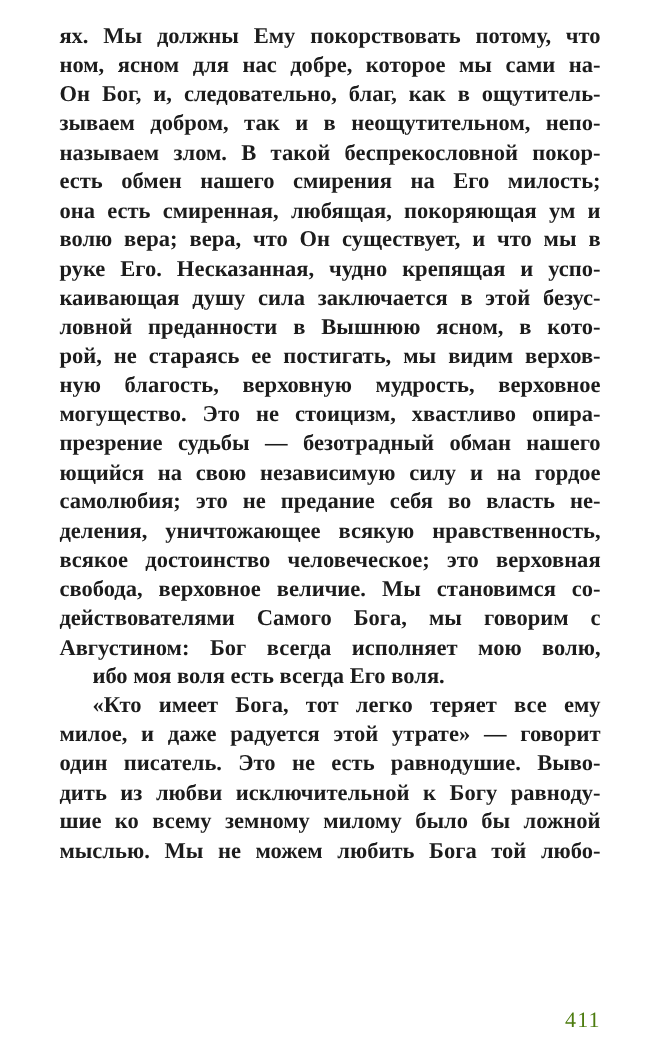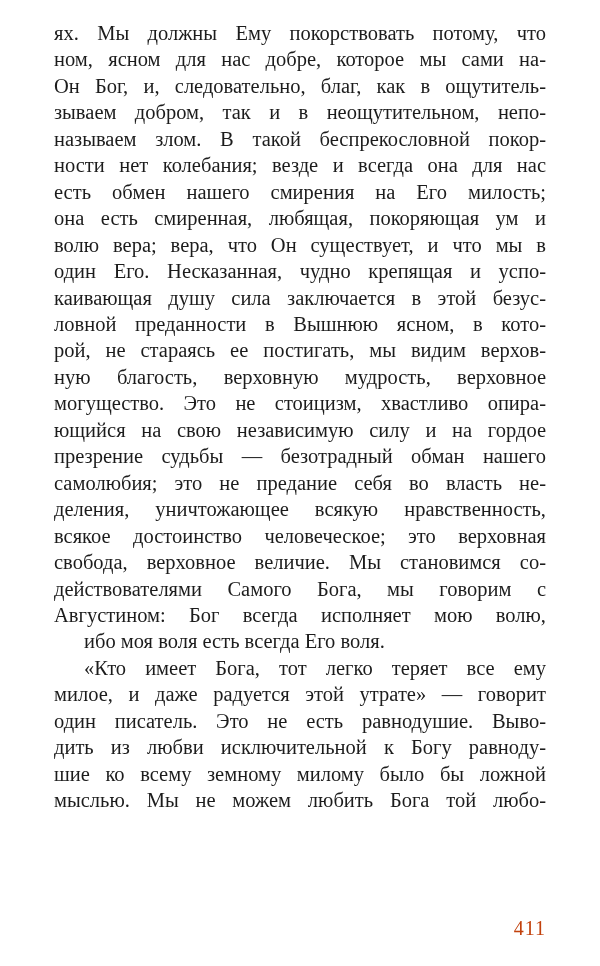--- a/index.html
+++ b/index.html
@@ -17,21 +17,21 @@
       overflow: hidden;
       box-sizing: border-box;
     }
     .text-block {
       position: absolute;
       left: 54px;
       top: 20px;
       width: 492px;
       font-size: 20.5px;
       line-height: 26.45px;
-      font-weight: 400;
+      font-weight: 700;
     }
     .line {
       text-align: justify;
       text-align-last: justify;
       -moz-text-align-last: justify;
       white-space: normal;
     }
     .line.flush-left {
       text-align-last: left;
       margin-left: 30px;
@@ -39,45 +39,44 @@
     }
     .line.indent {
       text-indent: 30px;
     }
     .page-number {
       position: absolute;
       right: 54px;
       bottom: 26px;
       font-size: 20px;
       letter-spacing: 1px;
-      color: #c2410c;
+      color: #4d7c0f;
     }
   </style>
 </head>
 <body>
 
 <div class="book-page">
   <div class="text-block">
       <div class="line">ях. Мы должны Ему покорствовать потому, что</div>
       <div class="line">ном, ясном для нас добре, которое мы сами на-</div>
       <div class="line">Он Бог, и, следовательно, благ, как в ощутитель-</div>
       <div class="line">зываем добром, так и в неощутительном, непо-</div>
       <div class="line">называем злом. В такой беспрекословной покор-</div>
-      <div class="line">ности нет колебания; везде и всегда она для нас</div>
       <div class="line">есть обмен нашего смирения на Его милость;</div>
       <div class="line">она есть смиренная, любящая, покоряющая ум и</div>
       <div class="line">волю вера; вера, что Он существует, и что мы в</div>
-      <div class="line">один Его. Несказанная, чудно крепящая и успо-</div>
+      <div class="line">руке Его. Несказанная, чудно крепящая и успо-</div>
       <div class="line">каивающая душу сила заключается в этой безус-</div>
       <div class="line">ловной преданности в Вышнюю ясном, в кото-</div>
       <div class="line">рой, не стараясь ее постигать, мы видим верхов-</div>
       <div class="line">ную благость, верховную мудрость, верховное</div>
       <div class="line">могущество. Это не стоицизм, хвастливо опира-</div>
+      <div class="line">презрение судьбы — безотрадный обман нашего</div>
       <div class="line">ющийся на свою независимую силу и на гордое</div>
-      <div class="line">презрение судьбы — безотрадный обман нашего</div>
       <div class="line">самолюбия; это не предание себя во власть не-</div>
       <div class="line">деления, уничтожающее всякую нравственность,</div>
       <div class="line">всякое достоинство человеческое; это верховная</div>
       <div class="line">свобода, верховное величие. Мы становимся со-</div>
       <div class="line">действователями Самого Бога, мы говорим с</div>
       <div class="line">Августином: Бог всегда исполняет мою волю,</div>
       <div class="line flush-left">ибо моя воля есть всегда Его воля.</div>
       <div class="line indent">«Кто имеет Бога, тот легко теряет все ему</div>
       <div class="line">милое, и даже радуется этой утрате» — говорит</div>
       <div class="line">один писатель. Это не есть равнодушие. Выво-</div>

